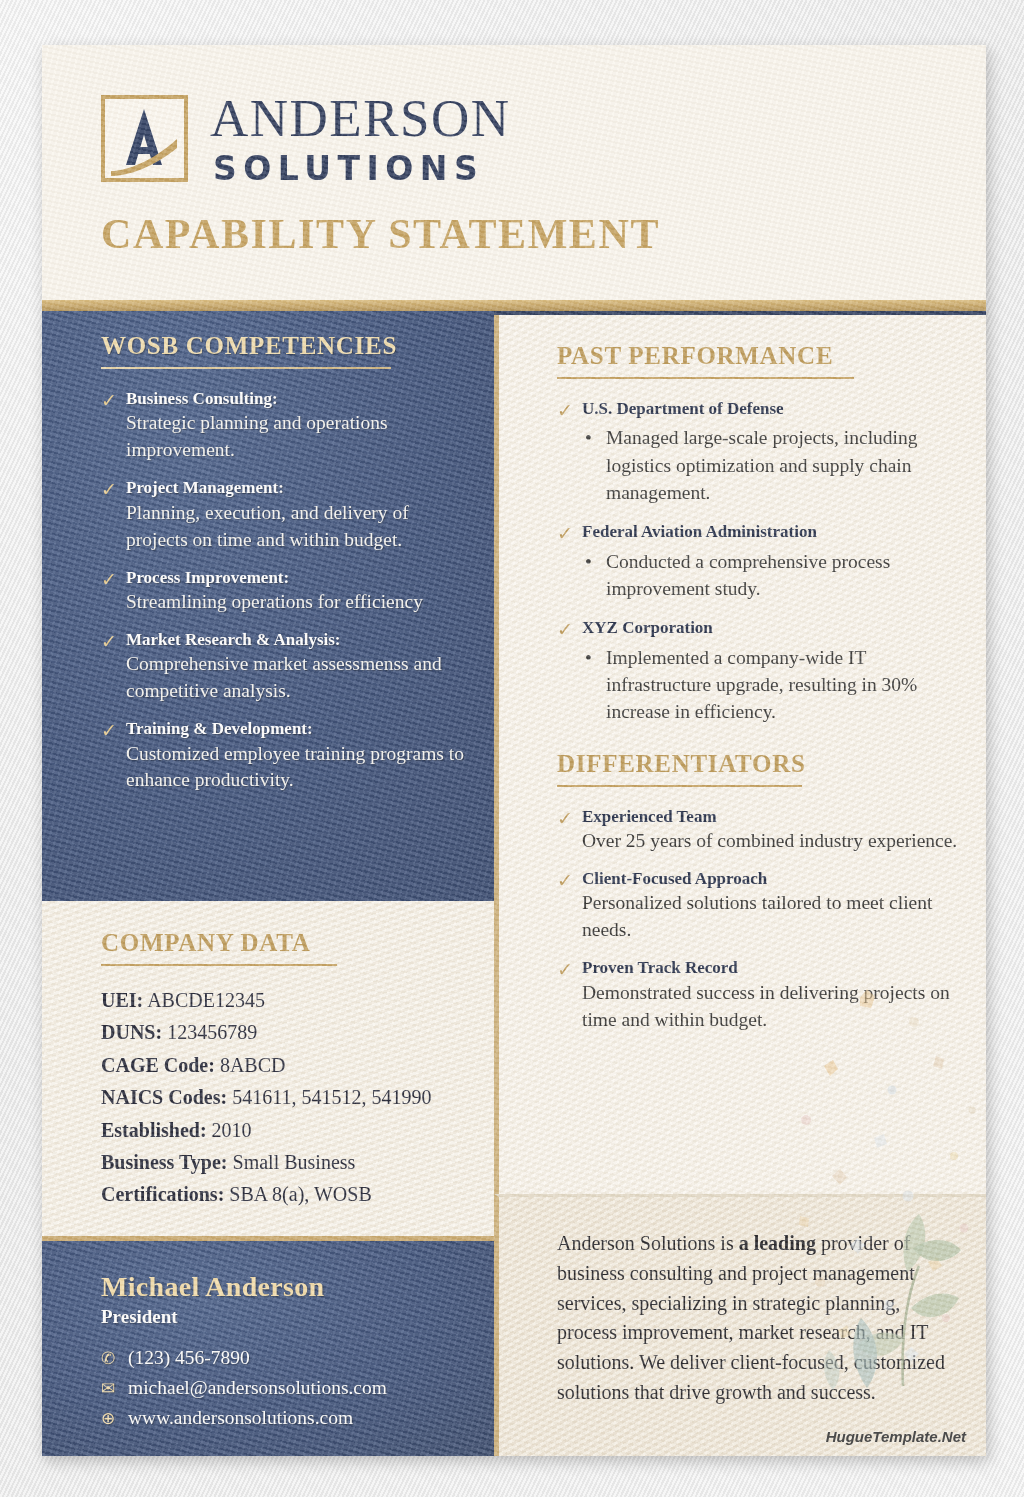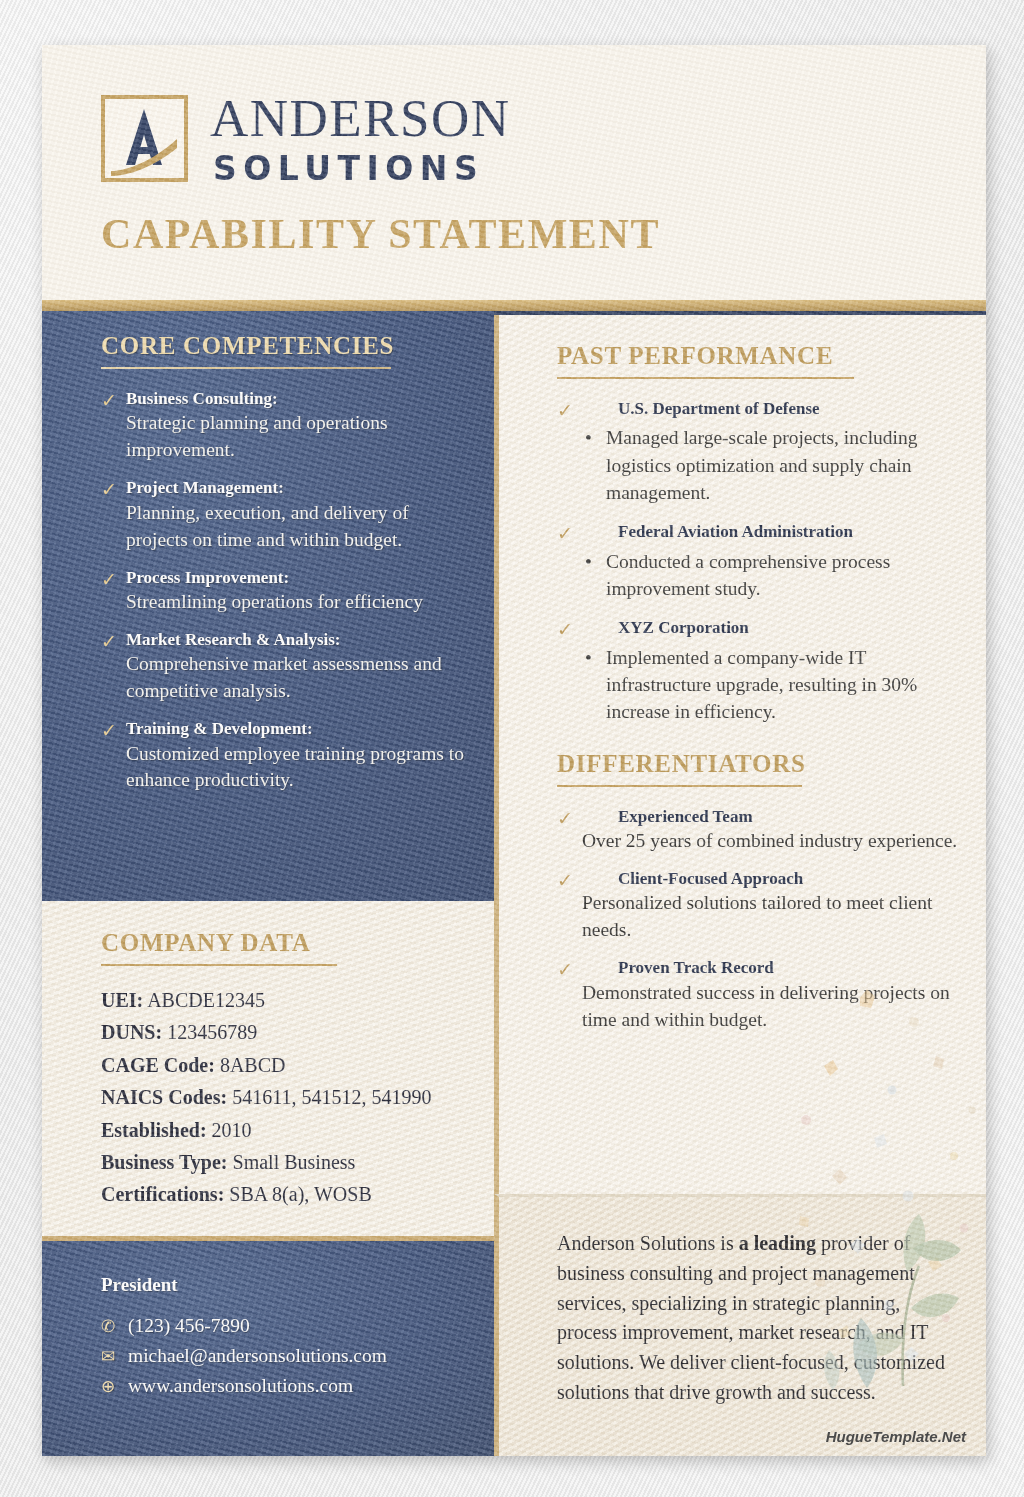--- a/index.html
+++ b/index.html
@@ -219,21 +219,21 @@
     font-size: 19.5px;
     line-height: 1.38;
   }
 
   
   .panel-core .ctitle { color: #ffffff; text-shadow: 1px 1px 1px rgba(0,0,0,.4); }
   .panel-core .cdesc  { color: #f4f3ef; text-shadow: 1px 1px 1px rgba(0,0,0,.35); }
   .panel-core .chk    { color: #e3c687; }
 
   
-  .panel-right .ctitle { color: #16213d; margin-left: 36px; }
+  .panel-right .ctitle { color: #16213d; }
   .panel-right .cdesc  { color: #262626; }
   .panel-right .chk    { color: #bb9652; }
 
   .sublist { list-style: none; margin-top: 4px; }
   .subitem {
     display: flex;
     font-size: 19.5px;
     line-height: 1.4;
     color: #2a2a2a;
     margin-bottom: 2px;
@@ -346,21 +346,21 @@
 
     <div class="doc-title">CAPABILITY STATEMENT</div>
   </div>
 
   <div class="gold-band"></div>
   <div class="navy-hairline"></div>
 
   <div class="body">
 
     <section class="panel-navy panel-core">
-      <h2 class="h-gold-light">CORE COMPETENCIES</h2>
+      <h2 class="h-gold-light">WOSB COMPETENCIES</h2>
       <div class="rule w-mid"></div>
 
       <ul class="clist">
         <li class="citem">
           <span class="chk">✓</span>
           <span class="ctext">
             <span class="ctitle" style="display: block;">Business Consulting:</span>
             <span class="cdesc" style="display: block;">Strategic planning and operations improvement.</span>
           </span>
         </li>
@@ -425,20 +425,21 @@
           <span>Small Business</span>
         </li>
         <li class="data-row">
           <b>Certifications:</b>
           <span>SBA 8(a), WOSB</span>
         </li>
       </ul>
     </section>
 
     <section class="panel-contact">
+      <div class="contact-name">Michael Anderson</div>
       <div class="contact-role">President</div>
 
       <ul class="contact-lines">
         <li class="contact-line">
           <span class="ico">✆</span>
           <span>(123) 456-7890</span>
         </li>
         <li class="contact-line">
           <span class="ico">✉</span>
           <span>michael@andersonsolutions.com</span>

